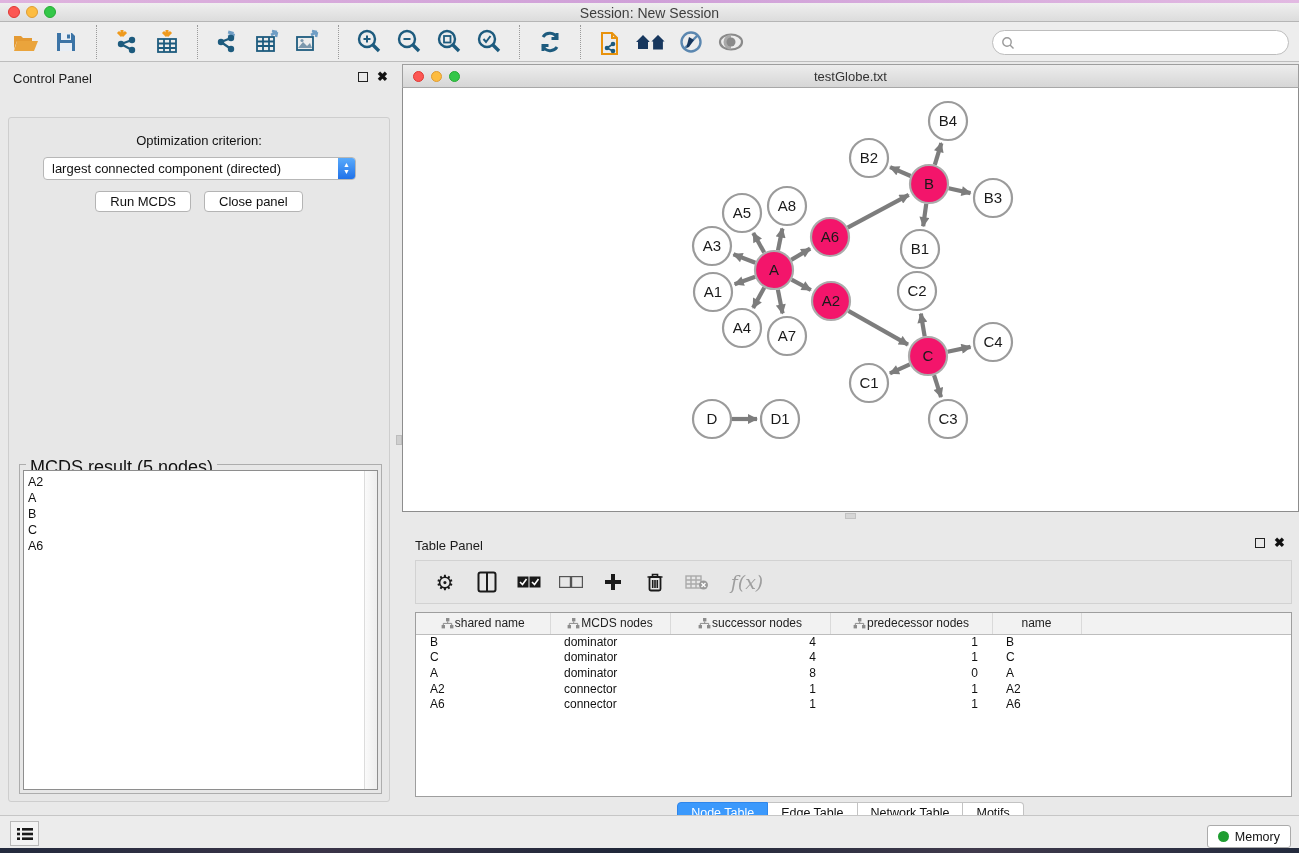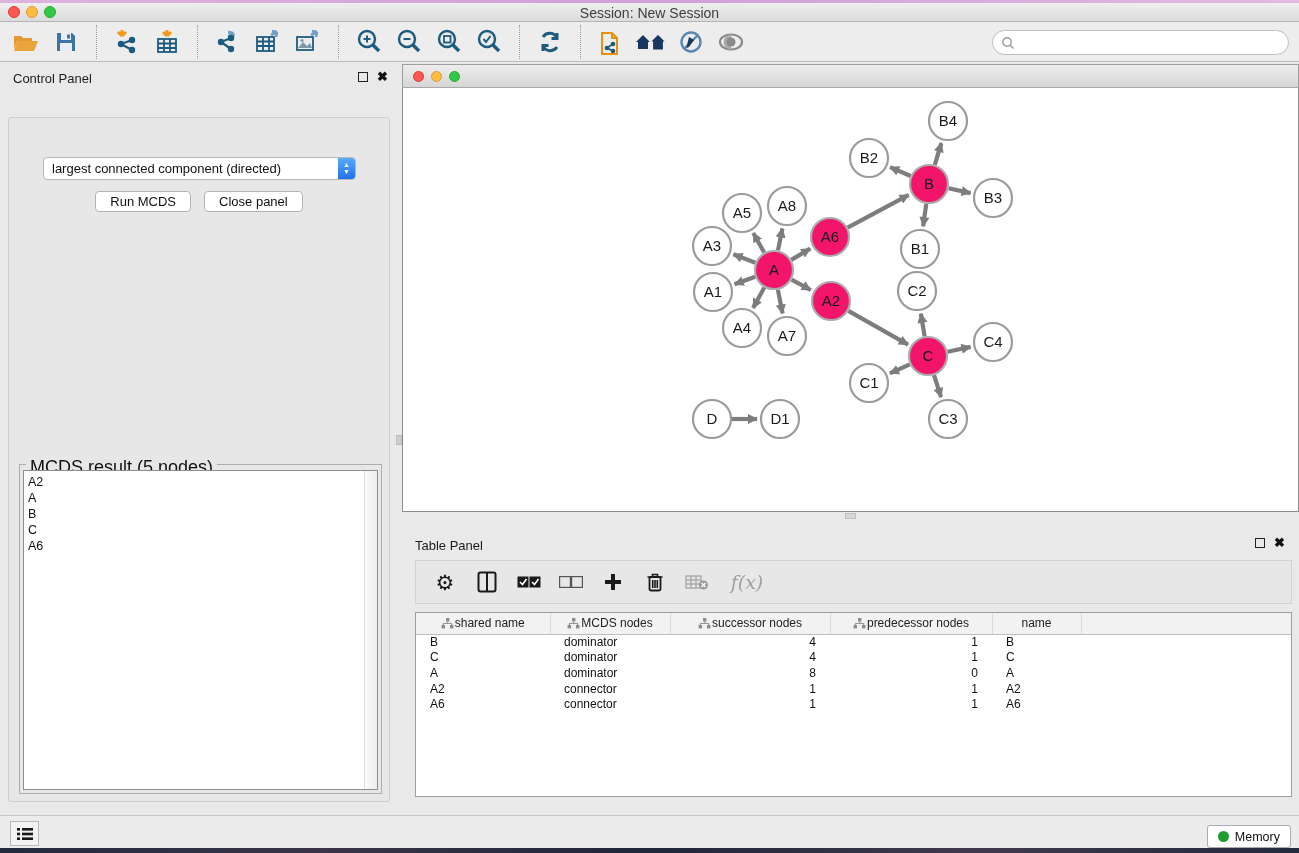--- a/index.html
+++ b/index.html
@@ -287,20 +287,21 @@
 
   <div class="control-panel">
     <div class="cp-header">
       <span class="cp-title">Control Panel</span>
       <span class="win-icons">
         <span class="float-icon"></span>
         <span class="close-icon">✖</span>
       </span>
     </div>
     <div class="cp-card">
+      <div class="opt-label">Optimization criterion:</div>
       <div class="dropdown">
         <span class="dd-text">largest connected component (directed)</span>
         <span class="dd-stepper">
           <span>▲</span>
             <span>▼</span>
         </span>
       </div>
       <div class="cp-buttons">
         <button class="push-btn">Run MCDS</button>
         <button class="push-btn">Close panel</button>
@@ -322,20 +323,21 @@
   </div>
 
   <div class="right-area">
     <div class="net-window">
       <div class="net-titlebar">
         <div class="net-lights">
           <span class="light red"></span>
           <span class="light yellow"></span>
           <span class="light green"></span>
         </div>
+        <div class="title">testGlobe.txt</div>
       </div>
       <div class="net-canvas" id="net-canvas">
           <svg width="895" height="422" viewBox="402 88 895 422">
             <defs>
               <marker id="arr" viewBox="0 0 10 10" refX="9" refY="5" markerWidth="11" markerHeight="10" orient="auto" markerUnits="userSpaceOnUse">
                 <path d="M0,0 L10,5 L0,10 z" fill="#7d7d7d"></path>
               </marker>
             </defs>
             <line x1="754.1861866720708" y1="276.78530972482696" x2="733.6358853271187" y2="284.196893816449" stroke="#7d7d7d" stroke-width="4.2" marker-end="url(#arr)"></line>
             <line x1="754.3486380345182" y1="262.78011794884577" x2="732.4490662603041" y2="254.30286435882738" stroke="#7d7d7d" stroke-width="4.2" marker-end="url(#arr)"></line>
@@ -562,20 +564,26 @@
                 <td>A6</td>
                 <td>connector</td>
                 <td class="num">1</td>
                 <td class="num">1</td>
                 <td>A6</td>
                 <td></td>
               </tr>
             </tbody>
           </table>
       </div>
+      <div class="tp-tabs" id="tp-tabs">
+          <div class="tab-btn active">Node Table</div>
+          <div class="tab-btn">Edge Table</div>
+          <div class="tab-btn">Network Table</div>
+          <div class="tab-btn">Motifs</div>
+        </div>
     </div>
   </div>
 
   <div class="status-bar">
     <div class="list-btn">
       <svg width="16" height="14" viewBox="0 0 16 14">
         <g fill="#1a1a1a">
           <rect x="0" y="1" width="3" height="2.6"></rect>
             <rect x="5" y="1" width="11" height="2.6"></rect>
           <rect x="0" y="5.7" width="3" height="2.6"></rect>

